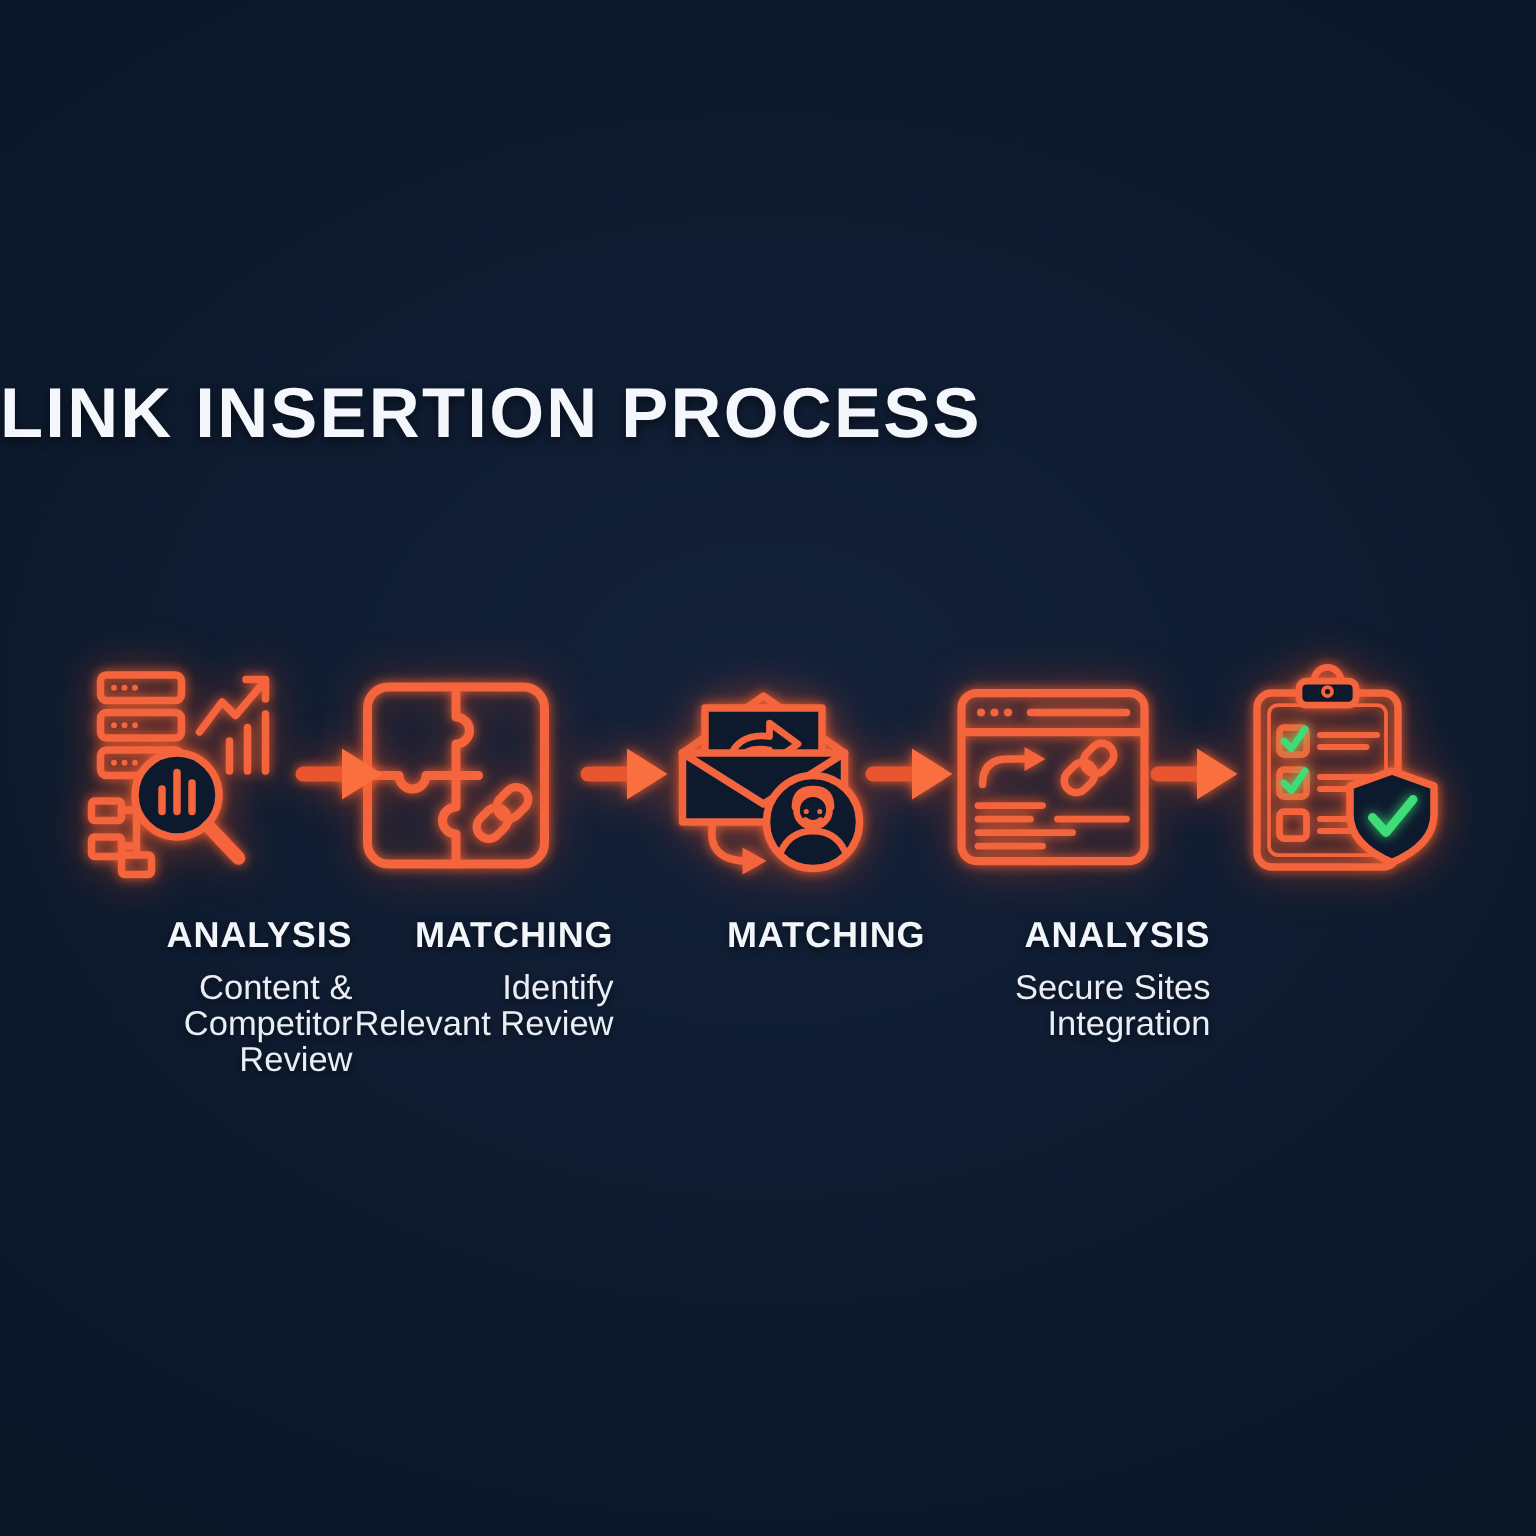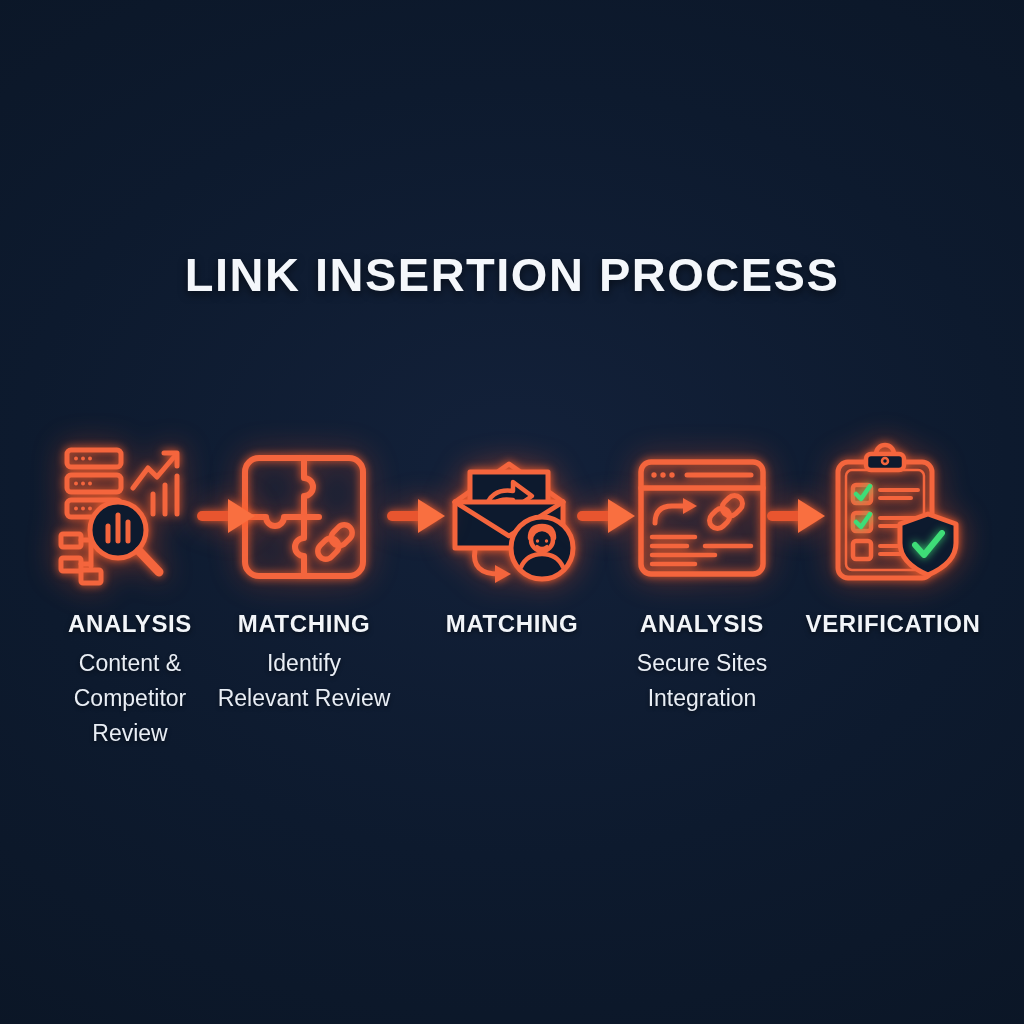--- a/index.html
+++ b/index.html
@@ -3,47 +3,47 @@
 <meta charset="utf-8">
 <style>
   html,body{margin:0;padding:0;}
   body{
     width:1024px;height:1024px;position:relative;overflow:hidden;
     background:radial-gradient(ellipse 900px 700px at 50% 46%, #13213a 0%, #0d1a2e 55%, #0b1626 100%);
     font-family:"Liberation Sans", sans-serif;
   }
   .title{
     position:absolute;top:247px;left:0;width:100%;
-    text-align:center;color:#f4f7fb;font-size:47px;font-weight:700;
+    color:#f4f7fb;font-size:47px;font-weight:700;
     letter-spacing:1.5px;
     text-shadow:0 3px 8px rgba(0,0,0,.55);
     white-space:nowrap;
   }
   .step{
-    position:absolute;top:438px;width:210px;text-align:center;
+    position:absolute;top:438px;width:210px;text-align:right;
   }
   .step-1{left:25px;}
   .step-2{left:199px;}
   .step-3{left:407px;}
   .step-4{left:597px;}
   .step-5{left:788px;}
   .icon-wrap{width:160px;height:160px;margin:0 auto;}
   .neon{
     filter:drop-shadow(0 0 4px rgba(255,98,46,.9)) drop-shadow(0 0 15px rgba(255,84,34,.45));
   }
   .green-glow{
     filter:drop-shadow(0 0 4px rgba(62,221,119,.9));
   }
   .step-label{
     margin-top:12px;color:#f2f5f9;font-size:24px;font-weight:700;
     letter-spacing:.6px;text-shadow:0 2px 5px rgba(0,0,0,.5);
   }
   .step-desc{
     margin-top:8px;color:#e9eef5;font-size:23px;font-weight:400;
-    line-height:35px;white-space:pre-line;
+    line-height:24px;white-space:pre-line;
     text-shadow:0 2px 4px rgba(0,0,0,.45);
   }
   .arrow{
     position:absolute;top:492px;width:64px;height:48px;
   }
   .arrow-1{left:196px;}
   .arrow-2{left:386px;}
   .arrow-3{left:576px;}
   .arrow-4{left:766px;}
   svg{display:block;}
@@ -207,21 +207,20 @@
         <path d="M62,88 H90" stroke-width="4"></path>
 
       <rect x="35" y="103" width="18" height="18" rx="3" stroke-width="4.5"></rect>
       <path d="M62,108 H88" stroke-width="4"></path>
         <path d="M62,116 H84" stroke-width="4"></path>
 
       <path d="M110,76 L138,86 V105 Q138,125 110,137 Q82,125 82,105 V86 Z" fill="#0d1a2e" stroke-width="5"></path>
       <path class="green-glow" d="M97,107 L106,117 L124,95" stroke="#3edd77" stroke-width="6"></path>
     </svg>
   </div>
-  <div class="step-label">VERIFICATION</div>
 </div>
 
 <div class="arrow arrow-1">
   <svg class="neon" width="64" height="48" viewBox="0 0 64 48">
     <path d="M6,24 H34" stroke="#e8552f" stroke-width="10" stroke-linecap="round" fill="none"></path>
     <path d="M32,7 L59,24 L32,41 Z" fill="#f96f40" stroke="none"></path>
   </svg>
 </div>
 <div class="arrow arrow-2">
   <svg class="neon" width="64" height="48" viewBox="0 0 64 48">

